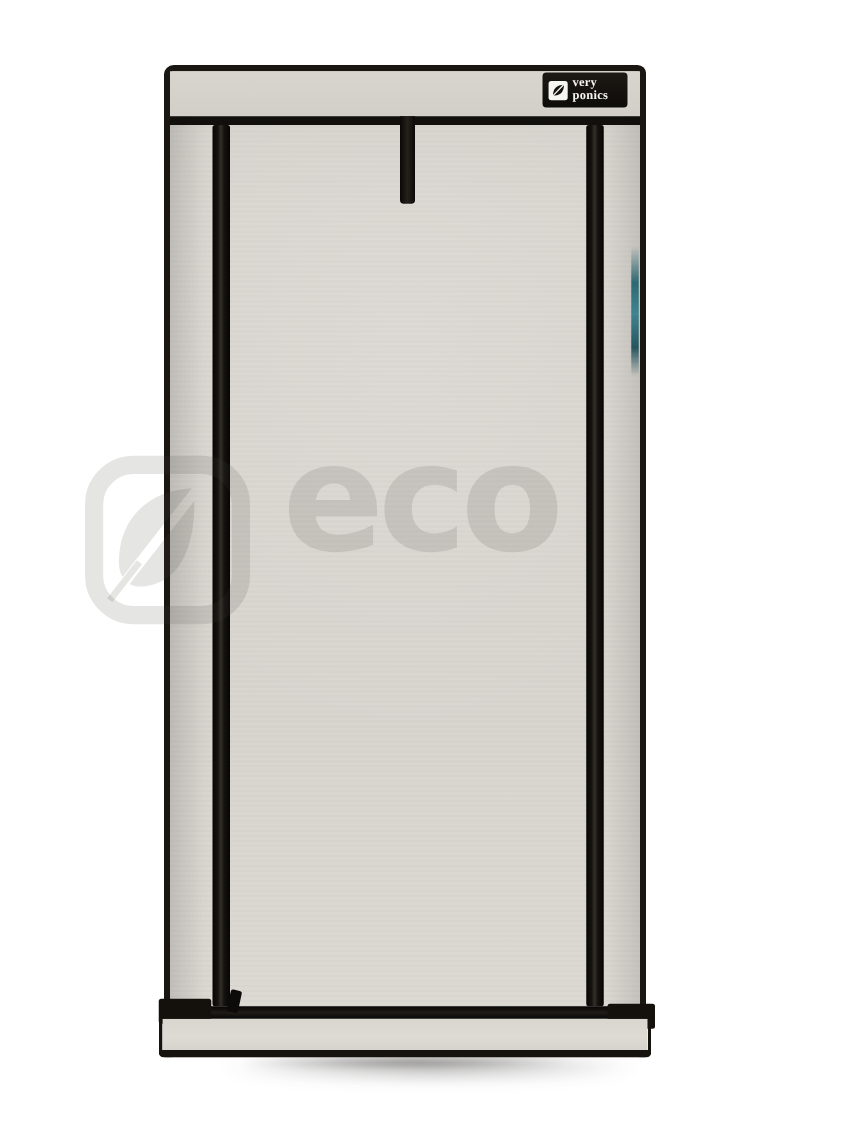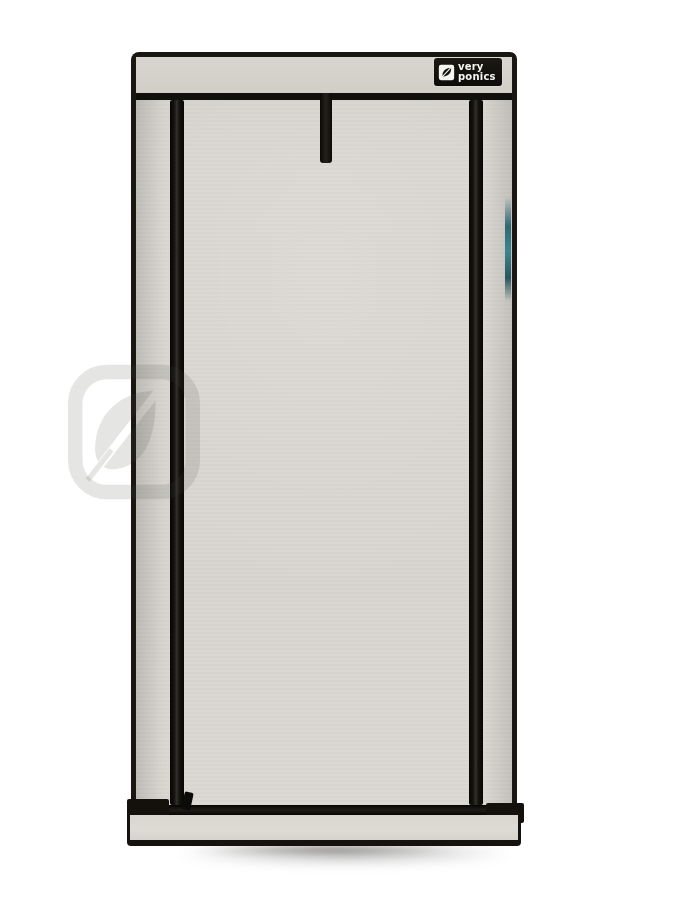--- a/index.html
+++ b/index.html
@@ -15,21 +15,21 @@
     filter:blur(3px);}
 
   
   .tent{position:absolute;left:131px;top:52px;width:386px;height:794px;box-sizing:border-box;
     border:5px solid #1a1712;border-bottom:none;border-radius:8px 7px 2px 2px;
     background:
       radial-gradient(120% 70% at 50% 28%, rgba(255,255,255,0.10), transparent 60%),
       linear-gradient(90deg, rgba(0,0,0,0.07) 0%, rgba(0,0,0,0) 7%, rgba(0,0,0,0) 93%, rgba(0,0,0,0.06) 100%),
       repeating-linear-gradient(0deg, rgba(0,0,0,0.013) 0 2px, rgba(255,255,255,0.022) 2px 4px),
       linear-gradient(180deg,#d4d1cb 0%,#d9d6d0 14%,#d8d5cf 68%,#dcd9d3 100%);}
-  .tent-inner{position:absolute;inset:0;}
+  .tent-inner{position:absolute;inset:0;font-family:Liberation Serif, serif;}
 
   
   .header-band{position:absolute;left:0;right:0;top:0;height:36px;box-sizing:content-box;
     background:linear-gradient(180deg,#d8d5cf,#d2cfc9);
     border-bottom:7px solid #12100c;}
 
   
   .patch{position:absolute;top:1px;right:10px;width:68px;height:28px;
     background:linear-gradient(180deg,#1c1914,#0e0c09);border-radius:3px;
     display:flex;align-items:center;gap:3px;padding:0 4px;box-sizing:border-box;
@@ -128,15 +128,16 @@
           <path d="M66 20 C40 21 21 37 20.5 64 C20.5 75 26.5 81 37 79.5 C60 76 68 51 66 20 Z" fill="white"></path>
           <line x1="14" y1="90" x2="74" y2="13" stroke="black" stroke-width="6"></line>
         </mask>
       </defs>
       <g mask="url(#leafmask)">
         <rect x="0" y="0" width="100" height="103" fill="rgba(70,70,64,0.14)"></rect>
       </g>
       <line x1="15" y1="88" x2="33" y2="65" stroke="rgba(70,70,64,0.14)" stroke-width="4"></line>
       <rect x="5.5" y="6" width="89" height="91" rx="24" fill="none" stroke="rgba(70,70,64,0.14)" stroke-width="11"></rect>
     </svg>
+    <div class="wm-line wm-eco">eco</div>
   </div>
 
 </div>
 
 </body></html>

